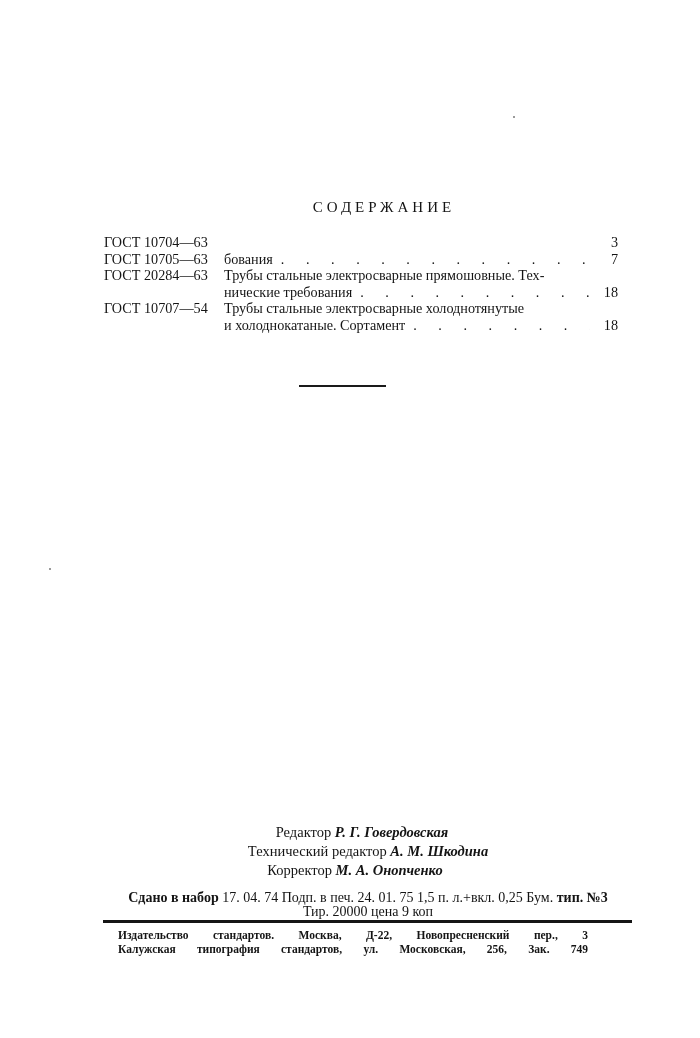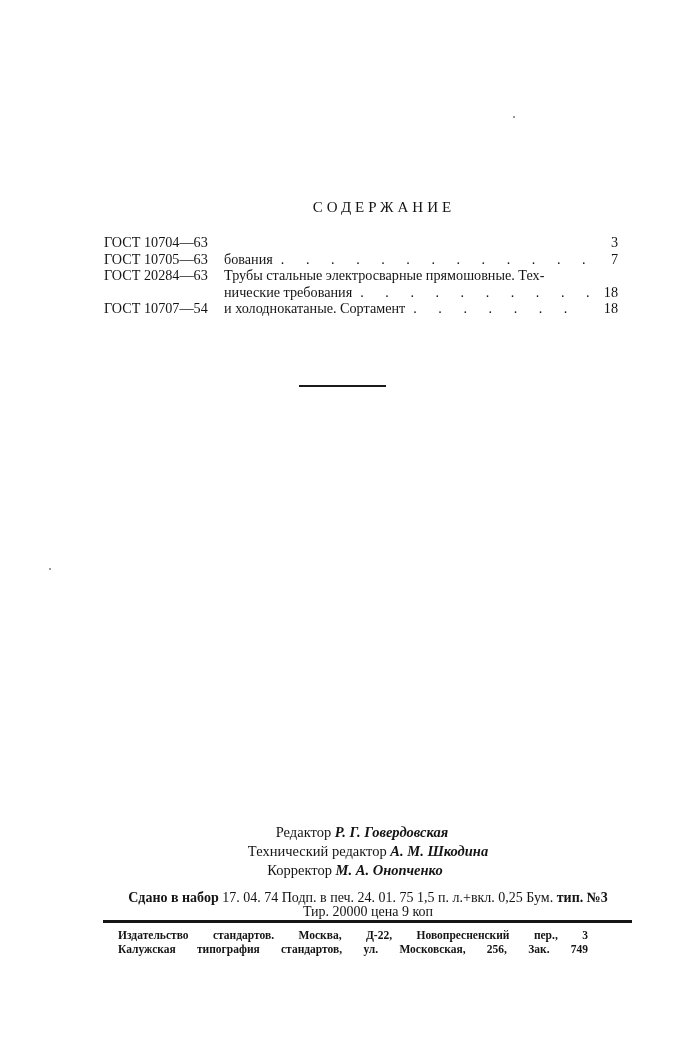--- a/index.html
+++ b/index.html
@@ -168,20 +168,23 @@
         <span>нические требования</span>
         <span class="leader">. . . . . . . . . .</span>
       </div>
     </div>
     <div class="toc-page">18</div>
   </div>
 
   <div class="toc-entry">
     <div class="toc-code">ГОСТ 10707—54</div>
     <div class="toc-text">
+      <div class="toc-line">
+        <span>Трубы стальные электросварные холоднотянутые</span>
+      </div>
       <div class="toc-line fill">
         <span>и холоднокатаные. Сортамент</span>
         <span class="leader">. . . . . . . .</span>
       </div>
     </div>
     <div class="toc-page">18</div>
   </div>
 </div>
 
 <div class="rule-short"></div>

